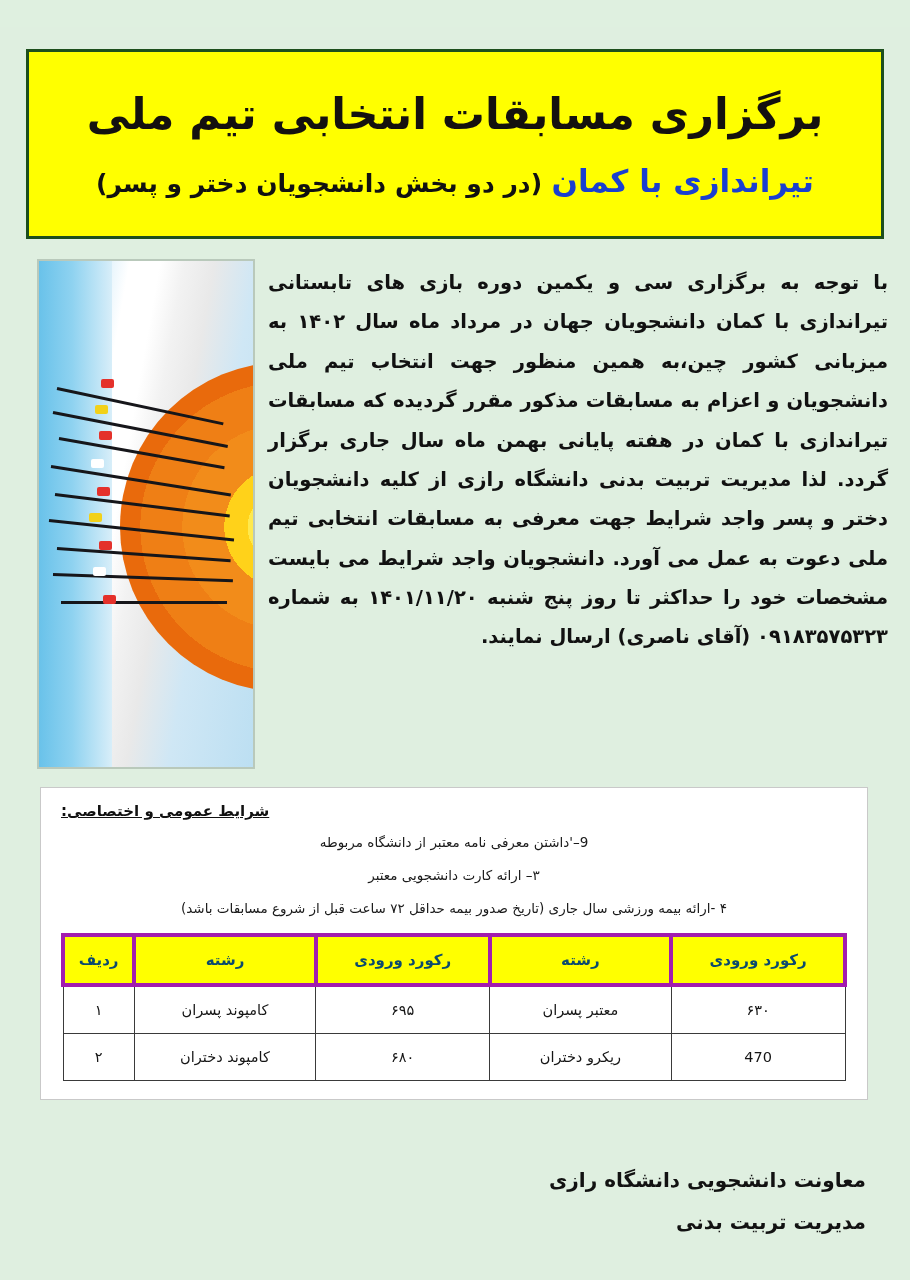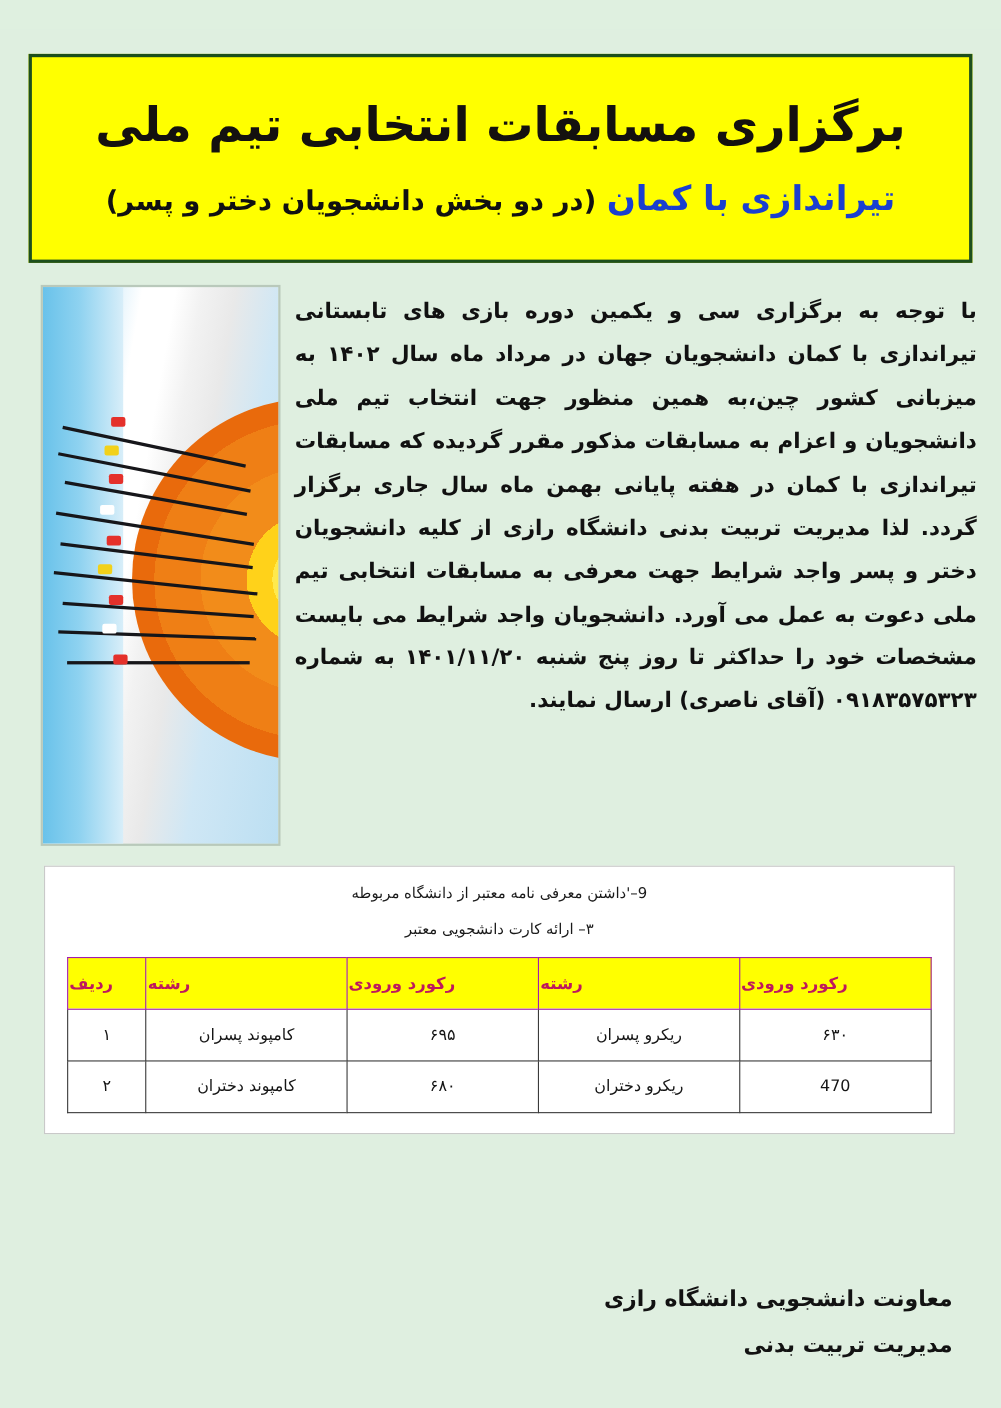--- a/index.html
+++ b/index.html
@@ -177,26 +177,26 @@
 
   
   table.rec-table {
     border-collapse: collapse;
     width: 100%;
     margin-top: 12px;
     direction: rtl;
   }
   table.rec-table th {
     background: #ffff00;
-    border: 1px solid #a21caf;
+    border: 4px solid #a21caf;
     font-size: 15px;
     font-weight: bold;
-    color: #be185d;
+    color: #0c4a6e;
     height: 44px;
-    text-align: left;
+    text-align: center;
   }
   table.rec-table td {
     border: 1px solid #3a3a3a;
     font-size: 14.5px;
     color: #151515;
     height: 44px;
     text-align: center;
     background: #ffffff;
   }
   th.col-radif, td.col-radif { width: 9%; }
@@ -254,37 +254,39 @@
       <div class="nock" style="left:50px; top:252px; background:#f2d11a;"></div>
       <div class="nock" style="left:60px; top:280px; background:#e4312b;"></div>
       <div class="nock" style="left:54px; top:306px; background:#ffffff;"></div>
       <div class="nock" style="left:64px; top:334px; background:#e4312b;"></div>
     </div>
   </div>
 
   <div class="body-text">با توجه به برگزاری سی و یکمین دوره بازی های تابستانی تیراندازی با کمان دانشجویان جهان در مرداد ماه سال ۱۴۰۲ به میزبانی کشور چین،به همین منظور جهت انتخاب تیم ملی دانشجویان و اعزام به مسابقات مذکور مقرر گردیده که مسابقات تیراندازی با کمان در هفته پایانی بهمن ماه سال جاری برگزار گردد. لذا مدیریت تربیت بدنی دانشگاه رازی از کلیه دانشجویان دختر و پسر واجد شرایط جهت معرفی به مسابقات انتخابی تیم ملی دعوت به عمل می آورد. دانشجویان واجد شرایط می بایست مشخصات خود را حداکثر تا روز پنج شنبه ۱۴۰۱/۱۱/۲۰ به شماره ۰۹۱۸۳۵۷۵۳۲۳ (آقای ناصری) ارسال نمایند.</div>
 
   <div class="conditions">
+    <div class="cond-title">شرایط عمومی و اختصاصی:</div>
     <div class="cond-item c2">9–'داشتن معرفی نامه معتبر از دانشگاه مربوطه</div>
     <div class="cond-item c3">۳– ارائه کارت دانشجویی معتبر</div>
+    <div class="cond-item c4">۴ -ارائه بیمه ورزشی سال جاری (تاریخ صدور بیمه حداقل ۷۲ ساعت قبل از شروع مسابقات باشد)</div>
 
     <table class="rec-table">
       <thead>
         <tr>
           <th class="col-rec">رکورد ورودی</th>
           <th class="col-field">رشته</th>
           <th class="col-rec">رکورد ورودی</th>
           <th class="col-field">رشته</th>
           <th class="col-radif">ردیف</th>
         </tr>
       </thead>
       <tbody>
         <tr>
           <td class="col-rec">۶۳۰</td>
-          <td class="col-field">ریکرو پسران</td>
+          <td class="col-field">معتبر پسران</td>
           <td class="col-rec">۶۹۵</td>
           <td class="col-field">کامپوند پسران</td>
           <td class="col-radif">۱</td>
         </tr>
         <tr>
           <td class="col-rec">470</td>
           <td class="col-field">ریکرو دختران</td>
           <td class="col-rec">۶۸۰</td>
           <td class="col-field">کامپوند دختران</td>
           <td class="col-radif">۲</td>

